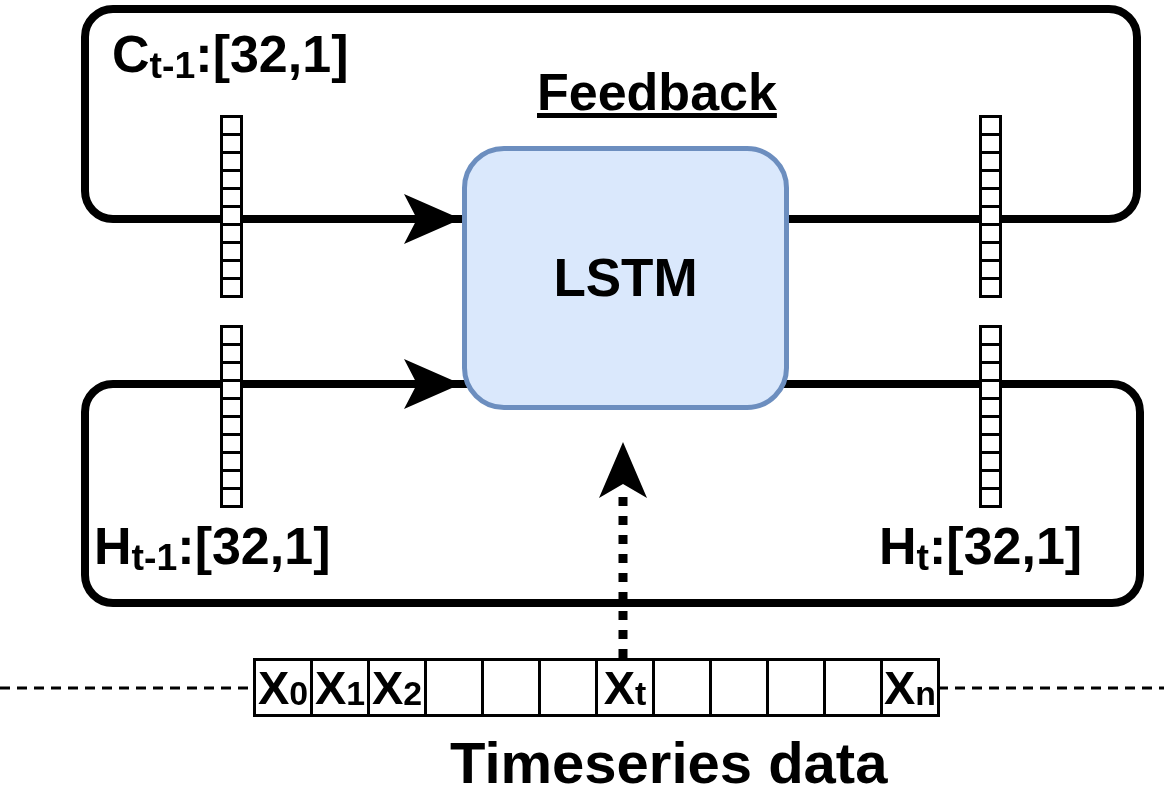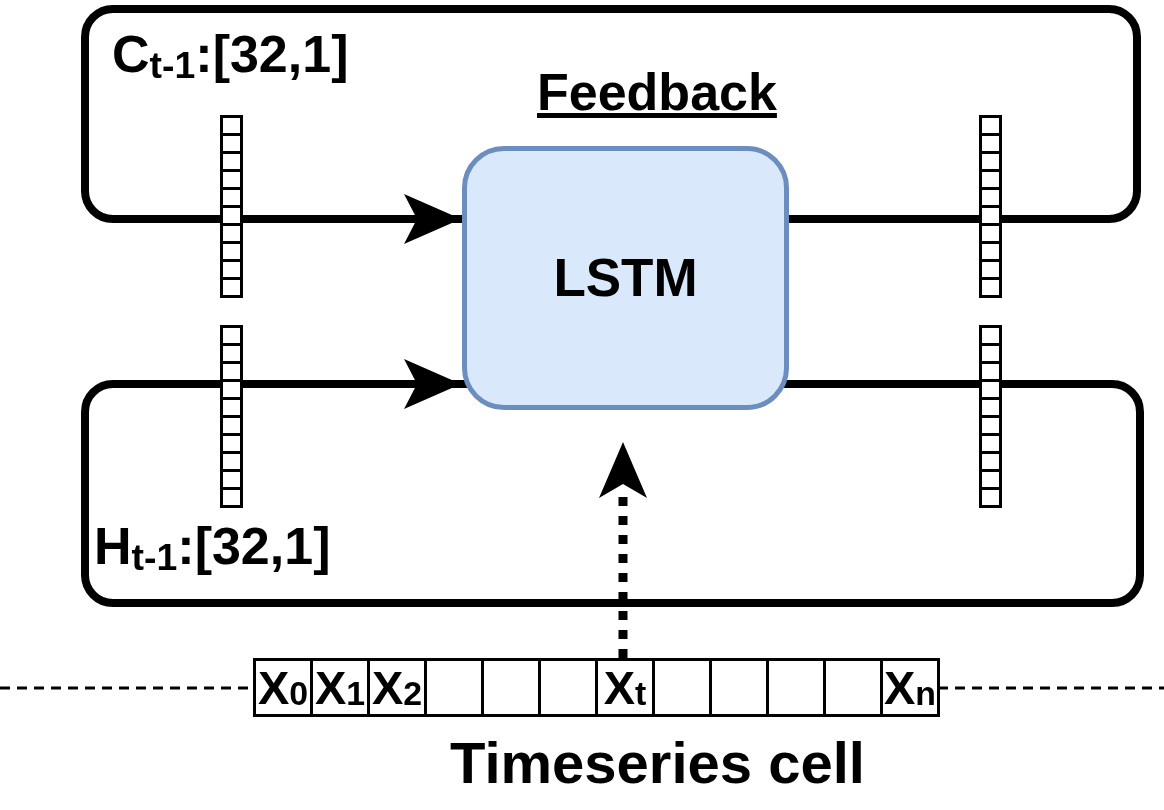--- a/index.html
+++ b/index.html
@@ -186,20 +186,21 @@
     <span>LSTM</span>
   </div>
 
   <div class="label" id="lbl-feedback">Feedback</div>
 
   <div class="label" id="lbl-c-prev"><span>C</span><sub>t-1</sub><span>:[32,1]</span></div>
 
 
   <div class="label" id="lbl-h-prev"><span>H</span><sub>t-1</sub><span>:[32,1]</span></div>
 
+  <div class="label" id="lbl-h-next"><span>H</span><sub>t</sub><span>:[32,1]</span></div>
 
   <div class="ts-row" id="ts-row">
       <div class="ts-cell">
         <span>X</span>
         <sub>0</sub>
       </div>
       <div class="ts-cell">
         <span>X</span>
         <sub>1</sub>
       </div>
@@ -217,15 +218,15 @@
       <div class="ts-cell"></div>
       <div class="ts-cell"></div>
       <div class="ts-cell"></div>
       <div class="ts-cell"></div>
       <div class="ts-cell">
         <span>X</span>
         <sub>n</sub>
       </div>
     </div>
 
-  <div id="lbl-timeseries">Timeseries cell</div>
+  <div id="lbl-timeseries">Timeseries data</div>
 
 </div>
 
 </body></html>

